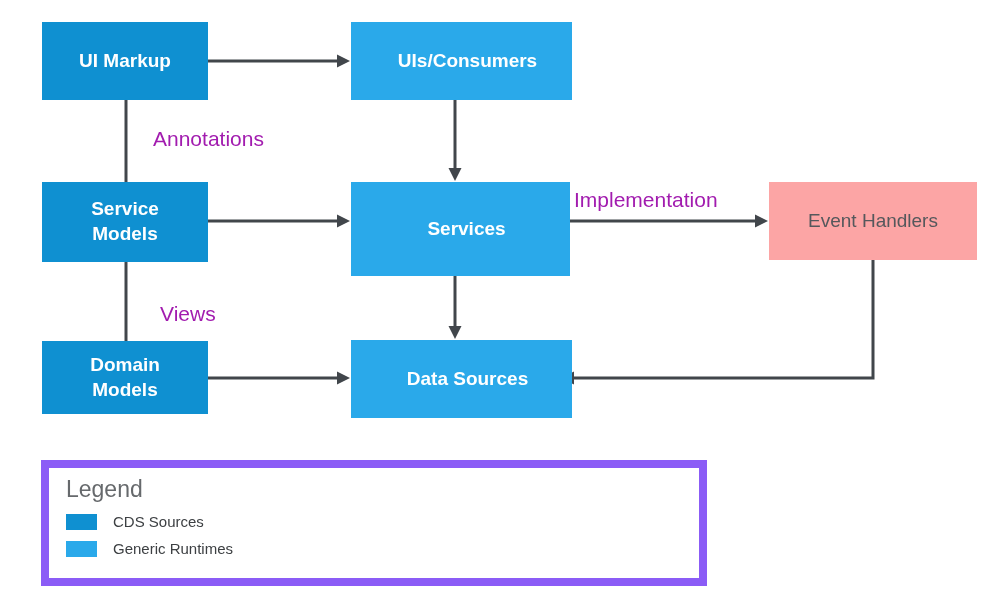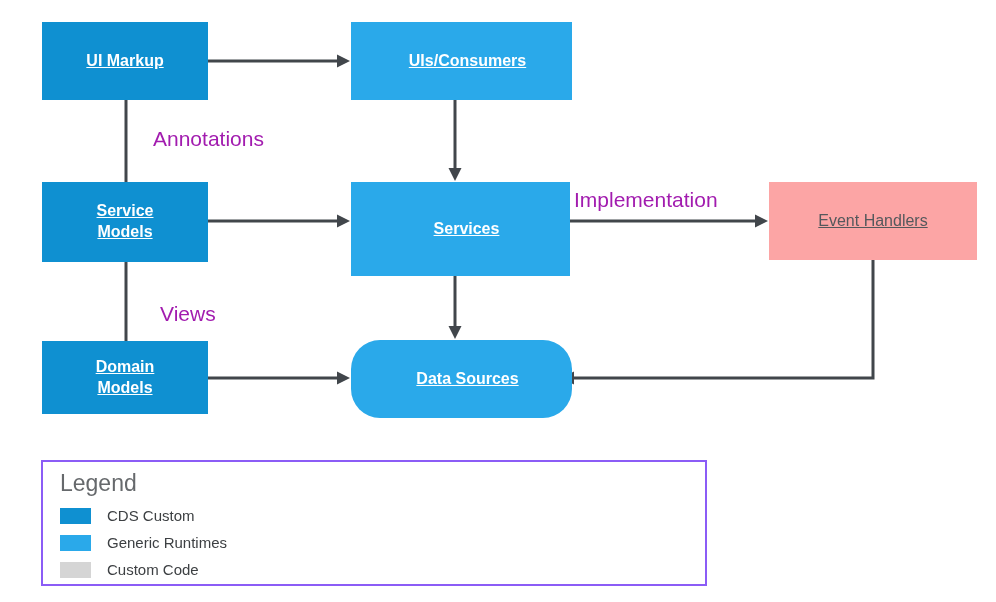--- a/index.html
+++ b/index.html
@@ -16,55 +16,54 @@
     left: 0; top: 0;
     width: 996px; height: 602px;
     pointer-events: none;
   }
   .node {
     position: absolute;
     display: flex;
     align-items: center;
     justify-content: center;
     text-align: center;
-    font-size: 16px;
+    font-size: 19px;
     font-weight: 700;
     color: #ffffff;
     line-height: 1.3;
     white-space: pre-line;
-    text-decoration: underline;
   }
   .node.cds     { background: #0F90D1; }
   .node.generic { background: #2AA9EA; padding-left: 12px; }
   .node.custom  { background: #fca5a5; color: #55585C; font-weight: 500; }
 
   #n-ui-markup      { left: 42px;  top: 22px;  width: 166px; height: 78px; }
   #n-uis-consumers  { left: 351px; top: 22px;  width: 209px; height: 78px; }
   #n-service-models { left: 42px;  top: 182px; width: 166px; height: 80px; }
   #n-services       { left: 351px; top: 182px; width: 207px; height: 94px; text-align: right; }
   #n-event-handlers { left: 769px; top: 182px; width: 208px; height: 78px; }
   #n-domain-models  { left: 42px;  top: 341px; width: 166px; height: 73px; }
-  #n-data-sources   { left: 351px; top: 340px; width: 209px; height: 78px; border-radius: 29px; }
+  #n-data-sources   { left: 351px; top: 340px; width: 209px; height: 78px; }
 
   .edge-label {
     position: absolute;
     font-size: 21px;
     color: #a21caf;
     white-space: nowrap;
   }
   #l-annotations    { left: 153px; top: 127px; }
   #l-views          { left: 160px; top: 290px; margin-top: 12px; }
   #l-implementation { left: 574px; top: 188px; }
 
   .legend {
     position: absolute;
     left: 41px; top: 460px;
     width: 666px; height: 126px;
     box-sizing: border-box;
-    border: 2px solid #8b5cf6;
+    border: 8px solid #8b5cf6;
     background: #ffffff;
     padding: 6px 17px;
   }
   .legend-title {
     font-size: 23px;
     color: #66696C;
     font-weight: 400;
     margin: 2px 0 3px 0;
   }
   .legend-item {
@@ -139,27 +138,23 @@
 
   <div id="l-views" class="edge-label">Views</div>
 
   <div id="l-implementation" class="edge-label">Implementation</div>
 
   <div class="legend">
     <div class="legend-title">Legend</div>
 
     <div class="legend-item">
       <span class="legend-swatch" style="background-color: rgb(15, 144, 209);"></span>
-      <span class="legend-label">CDS Custom</span>
+      <span class="legend-label">CDS Sources</span>
     </div>
 
     <div class="legend-item">
       <span class="legend-swatch" style="background-color: rgb(42, 169, 234);"></span>
       <span class="legend-label">Generic Runtimes</span>
     </div>
 
-    <div class="legend-item">
-      <span class="legend-swatch" style="background-color: rgb(213, 213, 213);"></span>
-      <span class="legend-label">Custom Code</span>
-    </div>
   </div>
 
 </div>
 
 </body></html>

